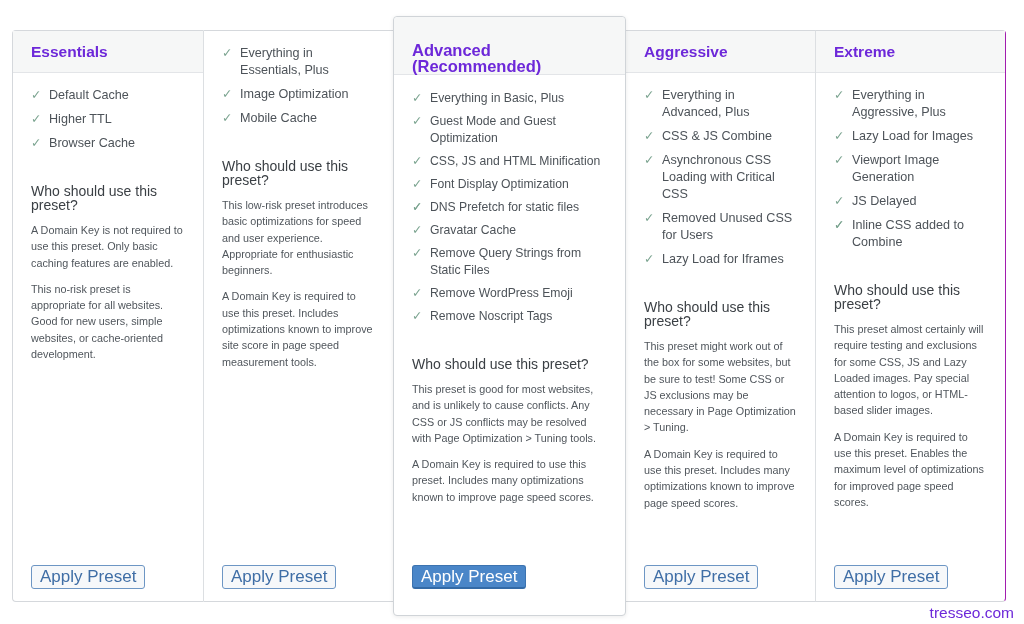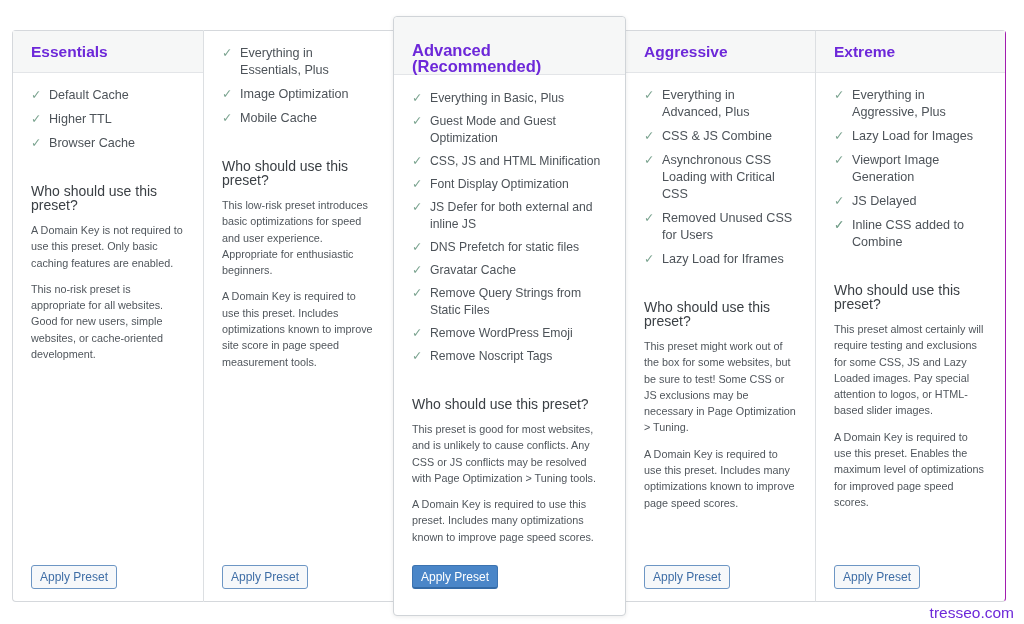--- a/index.html
+++ b/index.html
@@ -24,21 +24,21 @@
     padding-left:18px; margin-bottom:7px;
   }
   .features li .chk {
     position:absolute; left:0; top:0; color:#7aa38f; font-size:12.5px;
   }
   .who { font-size:14px; font-weight:normal; color:#3a3f44; margin:32px 0 10px 0; line-height:14px; }
   .desc { font-size:10.8px; line-height:16.3px; color:#50565c; margin:0 0 10px 0; }
   .btn {
     position:absolute; bottom:12px; left:18px; height:24px; padding:0 8px;
     border:1px solid #6d96c4; border-radius:3px; background:#f6f8fa; color:#3f6ea6;
-    font-family:"Liberation Sans", sans-serif; font-size:12px; line-height:22px; cursor:pointer;
+    font-family:"Liberation Sans", sans-serif; font-size:17px; line-height:22px; cursor:pointer;
     box-sizing:border-box;
   }
   .btn.primary { background:#4a86c8; border-color:#3c73b0; color:#fff; border-bottom:2px solid #336aa6; }
 
   #c0 { left:12px; width:192px; border-right:1px solid #dcdfe2; border-radius:4px 0 0 4px; }
   #c1 { left:204px; width:190px; }
   #c2 {
     left:393px; top:16px; width:233px; height:600px; border:1px solid #d0d4d8; border-radius:4px;
     box-shadow:0 1px 4px rgba(0,0,0,0.08); z-index:2;
   }
@@ -94,21 +94,21 @@
 <div class="col" id="c2">
   <div class="head">
     <h3 class="title">Advanced (Recommended)</h3>
   </div>
   <div class="body">
     <ul class="features">
       <li><span class="chk">✓</span><span>Everything in Basic, Plus</span></li>
       <li><span class="chk">✓</span><span>Guest Mode and Guest Optimization</span></li>
       <li><span class="chk">✓</span><span>CSS, JS and HTML Minification</span></li>
       <li><span class="chk">✓</span><span>Font Display Optimization</span></li>
-      <li><span class="chk">✓</span><span>JS Defer for both external and inline JS</span></li>
+      <li><span class="chk">✓</span></li>
       <li><span class="chk">✓</span><span>DNS Prefetch for static files</span></li>
       <li><span class="chk">✓</span><span>Gravatar Cache</span></li>
       <li><span class="chk">✓</span><span>Remove Query Strings from Static Files</span></li>
       <li><span class="chk">✓</span><span>Remove WordPress Emoji</span></li>
       <li><span class="chk">✓</span><span>Remove Noscript Tags</span></li>
     </ul>
     <div class="who">Who should use this preset?</div>
     <p class="desc">This preset is good for most websites, and is unlikely to cause conflicts. Any CSS or JS conflicts may be resolved with Page Optimization &gt; Tuning tools.</p>
     <p class="desc">A Domain Key is required to use this preset. Includes many optimizations known to improve page speed scores.</p>
   </div>

